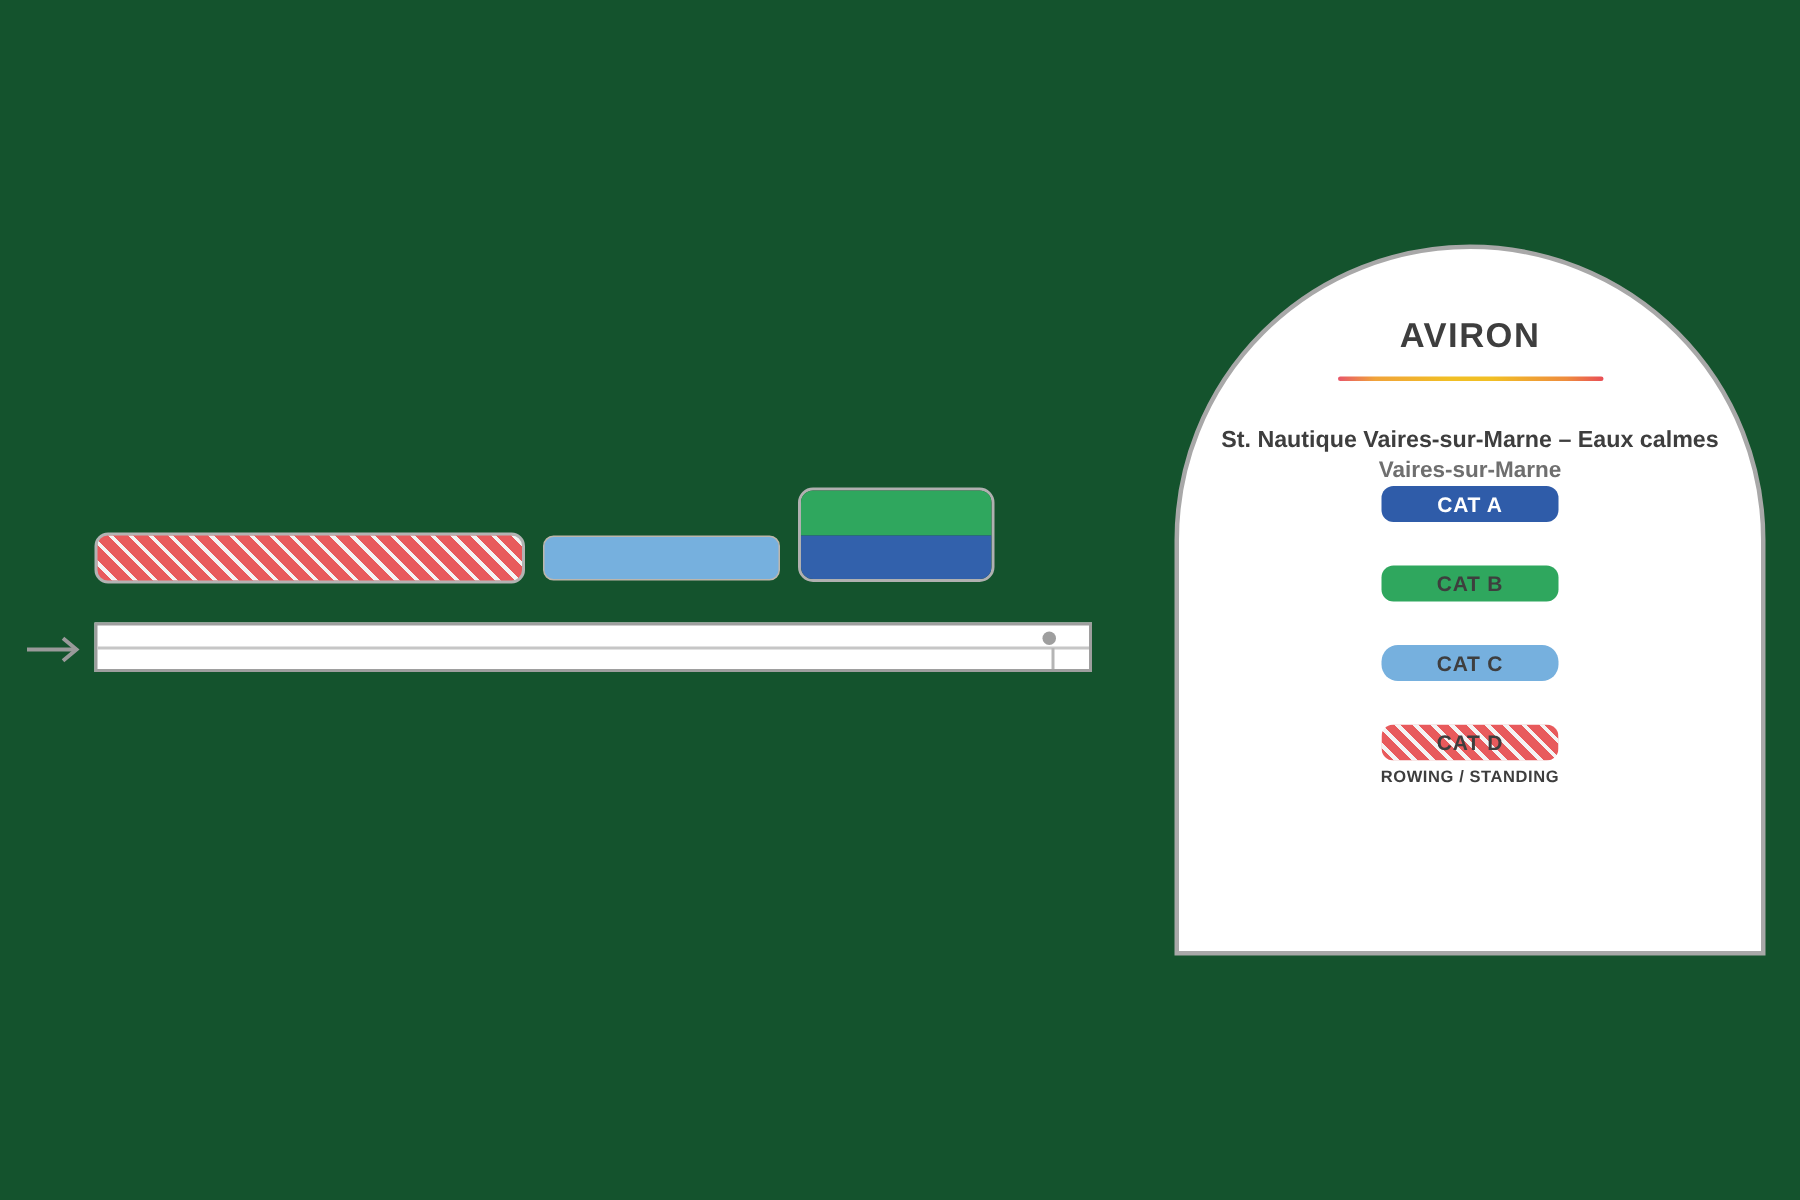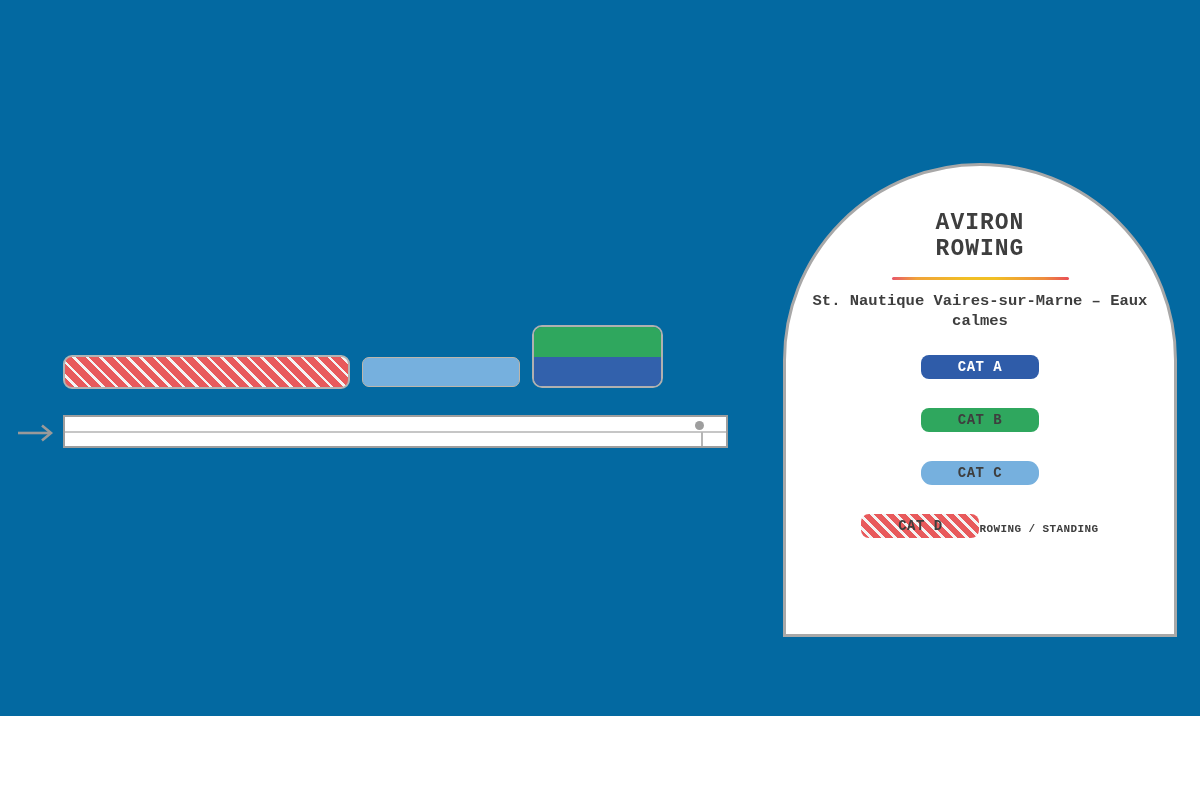--- a/index.html
+++ b/index.html
@@ -1,18 +1,18 @@
 <!DOCTYPE html>
 <html><head>
 <meta charset="utf-8">
 <style>
   html,body{margin:0;padding:0;background:#ffffff;}
   .page{
-    position:relative;width:1200px;height:716px;background:#0369a1;overflow:hidden;
-    font-family:Liberation Mono, monospace;
+    position:relative;width:1200px;height:800px;background:#14532d;overflow:hidden;
+    font-family:Liberation Sans, sans-serif;
   }
   
   .zone{position:absolute;box-sizing:border-box;}
   .zone-cat-d{
     left:63px;top:355px;width:287px;height:34px;border:2px solid #b3b3b3;border-radius:9px;
     background-color:#e85a5c;
     background-image:repeating-linear-gradient(45deg, rgba(255,255,255,0) 0 7px, #f4f4f4 7px 9.5px);
   }
   .zone-cat-c{
     left:362px;top:357px;width:158px;height:30px;border:1.5px solid #bdb6ab;border-radius:7px;
@@ -39,37 +39,37 @@
     text-align:center;
   }
   .card-title{
     margin-top:44px;font-size:23px;line-height:26px;font-weight:800;
     color:#3e3e3e;letter-spacing:1px;
   }
   .divider{
     width:177px;height:3px;margin:15px auto 0;border-radius:2px;
     background:linear-gradient(90deg,#e8566a 0%,#f0a33a 14%,#f1bf24 42%,#f1bf24 58%,#ee8c3e 86%,#e94e56 100%);
   }
-  .venue{margin-top:11px;line-height:20px;font-weight:700;}
+  .venue{margin-top:30px;line-height:20px;font-weight:700;}
   .venue .v-fr{font-size:15.5px;color:#3e3e3e;}
   .venue .v-en,.venue .v-loc{font-size:15px;color:#6f6f6f;}
-  .pills{margin-top:24px;display:flex;flex-direction:column;align-items:center;gap:29px;}
+  .pills{display:flex;flex-direction:column;align-items:center;gap:29px;}
   .pill{
     width:118px;height:24px;border-radius:8px;box-sizing:border-box;
     display:flex;align-items:center;justify-content:center;
     font-size:14px;font-weight:800;letter-spacing:0.5px;color:#3e3e3e;
   }
   .pill-a{background:#2f5ca9;color:#ffffff;}
   .pill-b{background:#2fa75e;justify-content:center;}
   .pill-c{background:#76b0de;border-radius:11px;}
   .pill-d{
     background-color:#e85a5c;
     background-image:repeating-linear-gradient(45deg, rgba(255,255,255,0) 0 6px, #f4f4f4 6px 8.5px);
   }
-  .cat-d-group{display:flex;flex-direction:row;align-items:center;}
+  .cat-d-group{display:flex;flex-direction:column;align-items:center;}
   .standing-note{margin-top:5px;font-size:11px;font-weight:800;letter-spacing:0.4px;color:#3e3e3e;}
 </style>
 </head>
 <body>
 
 <div class="page">
 
   <div>
     <div class="zone zone-cat-d"></div>
     <div class="zone zone-cat-c"></div>
@@ -86,27 +86,27 @@
     <div class="course">
       <div class="course-midline"></div>
       <div class="finish-line"></div>
       <div class="finish-dot"></div>
     </div>
   </div>
 
   <div class="card">
     <div class="card-title">
       <div>AVIRON</div>
-      <div>ROWING</div>
     </div>
 
     <div class="divider"></div>
 
     <div class="venue">
       <div class="v-fr">St. Nautique Vaires-sur-Marne – Eaux calmes</div>
+      <div class="v-loc">Vaires-sur-Marne</div>
     </div>
 
     <div class="pills">
       <div class="pill pill-a">
         <span>CAT A</span>
       </div>
       <div class="pill pill-b">
         <span>CAT B</span>
       </div>
       <div class="pill pill-c">

